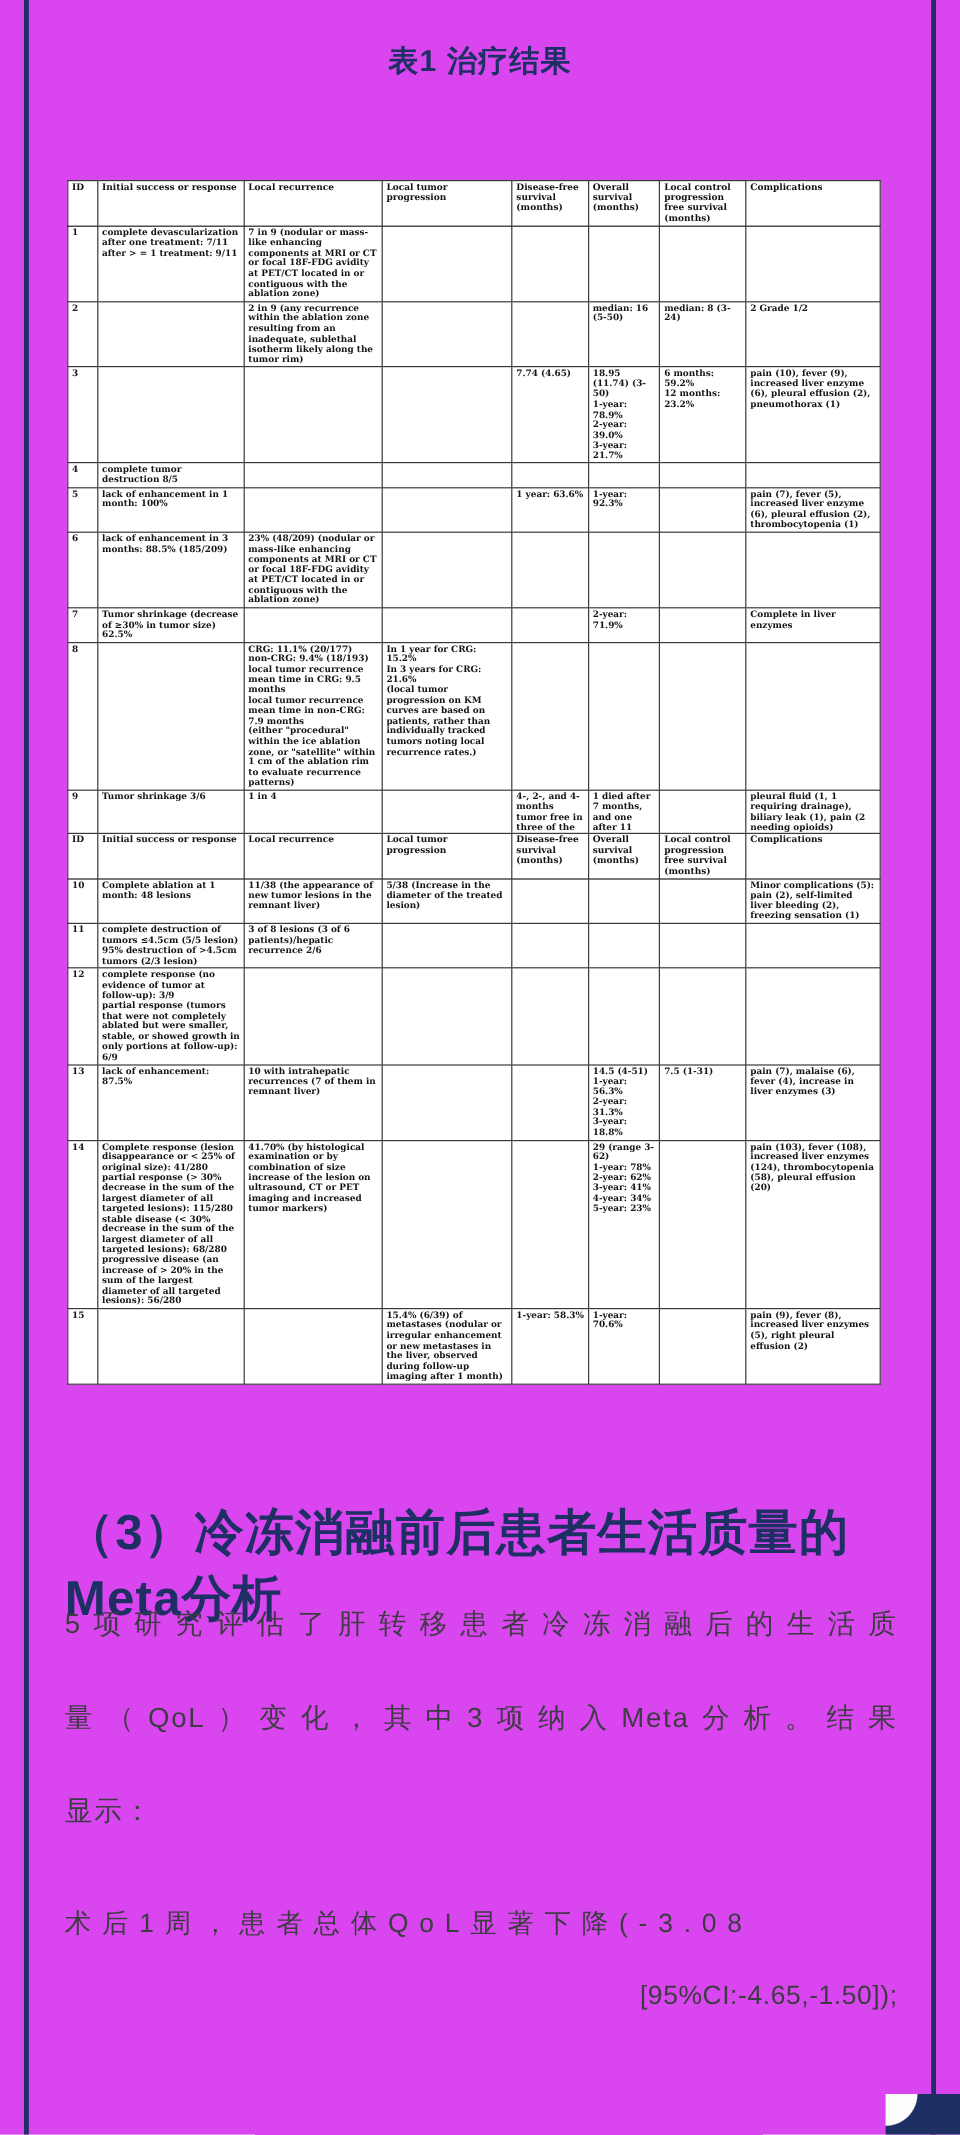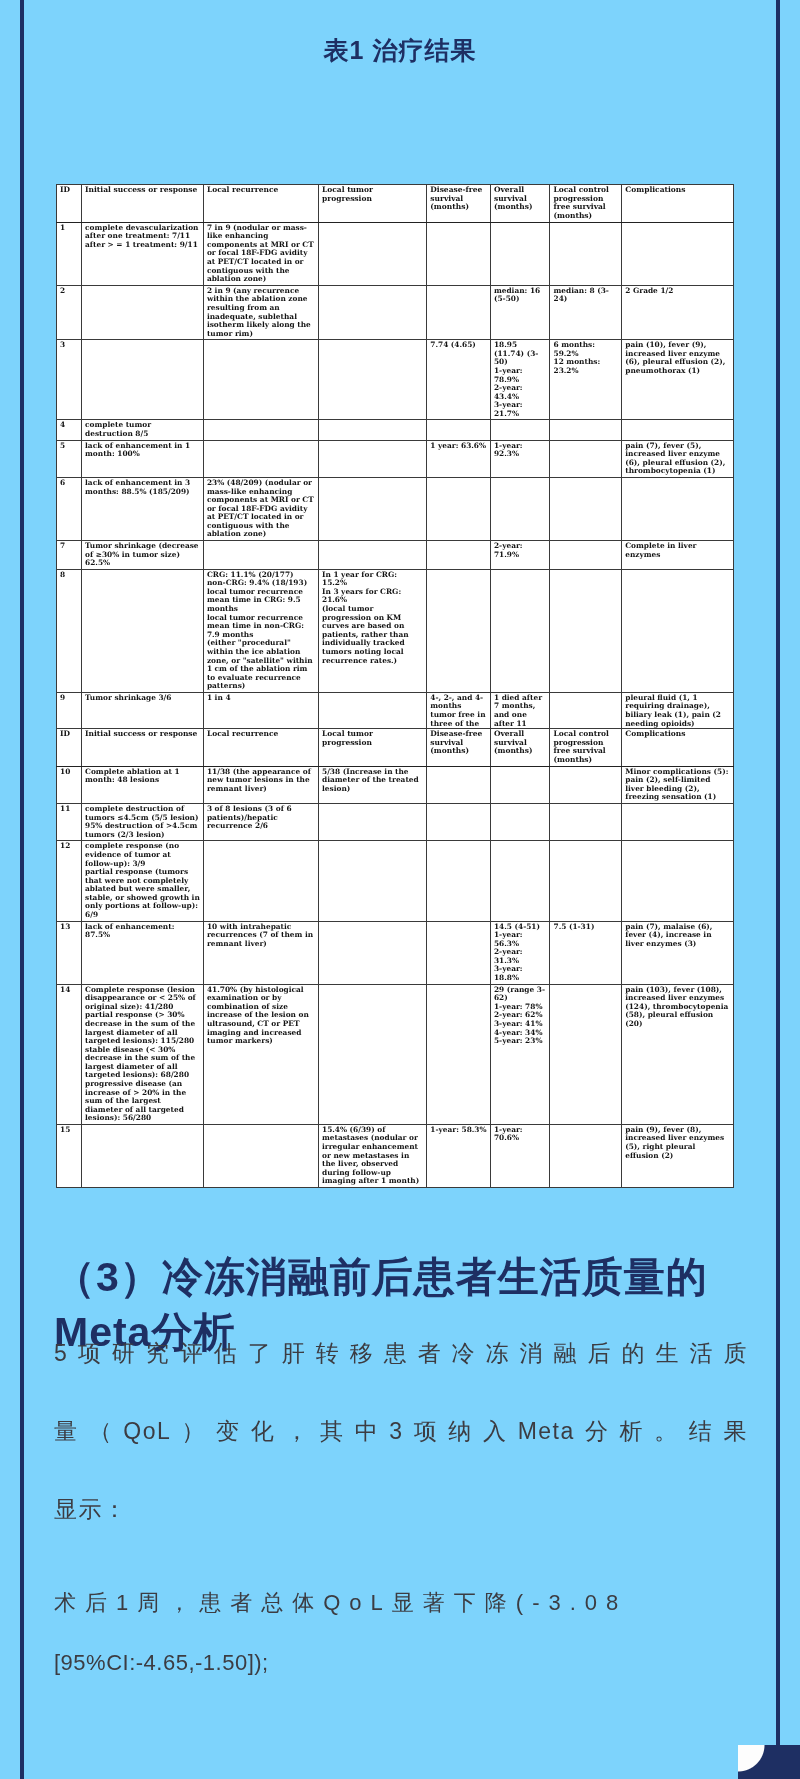--- a/index.html
+++ b/index.html
@@ -1,35 +1,35 @@
 <!DOCTYPE html>
 <html><head>
 <meta charset="utf-8">
 <style>
   html,body { margin:0; padding:0; background:#ffffff; }
   .page {
-    position:relative; width:800px; height:1779px; background:#7dd3fc;
+    position:relative; width:800px; height:1779px; background:#d946ef;
     font-family:"Liberation Sans", sans-serif; overflow:hidden;
   }
   .vline { position:absolute; top:0; bottom:0; width:4px; background:#1e2f63; }
   .vline.left  { left:20px; }
   .vline.right { left:776px; }
   .corner {
     position:absolute; right:0; bottom:0; width:62px; height:34px;
     background: radial-gradient(circle at 0% 0%, #fdfdfd 26px, #1e2f63 27px);
   }
   .page-title {
     position:absolute; top:34px; left:0; width:100%; text-align:center;
     color:#1e2f63; font-size:25px; font-weight:bold; letter-spacing:1px;
   }
   table.results {
     position:absolute; left:56px; width:678px;
     border-collapse:collapse; table-layout:fixed;
     font-family:"DejaVu Serif", serif; font-size:7.4px; line-height:1.16;
-    color:#141414; font-weight:bold; background:#fff;margin-top:34px;
+    color:#141414; font-weight:bold; background:#fff;
   }
   #table1 { top:150px; }
   #table2 { top:694px; }
   table.results th, table.results td {
     border:1px solid #3a3a3a; padding:1px 3px; vertical-align:top;
     text-align:left; white-space:pre-line; word-wrap:break-word; overflow:hidden;
   }
   table.results th { font-size:7.5px; border-bottom:1.5px solid #222; }
   .section-heading {
     position:absolute; left:54px; top:1250px; width:694px;
@@ -42,21 +42,21 @@
   .para1 .cjk-line {
     height:78px; letter-spacing:1.5px;
     text-align:justify; text-align-last:justify;
   }
   .para1 .cjk-line.last { text-align-last:left; }
   .para2 {
     position:absolute; left:54px; top:1588px; width:694px;
     color:#3c3c42; font-size:22px;
   }
   .para2 .spread { display:block; height:62px; letter-spacing:9px; white-space:nowrap; }
-  .para2 .plain  { display:block; letter-spacing:0.5px; }
+  .para2 .plain  { display:block; letter-spacing:0.5px;text-align:right; }
 </style>
 </head>
 <body>
 
 <div class="page">
 
   <div class="vline left"></div>
   <div class="vline right"></div>
   <div class="corner"></div>
 
@@ -108,21 +108,21 @@
           <td>2 Grade 1/2</td>
         </tr>
         <tr>
           <td>3</td>
           <td></td>
           <td></td>
           <td></td>
           <td>7.74 (4.65)</td>
           <td>18.95 (11.74) (3-50)
 1-year: 78.9%
-2-year: 43.4%
+2-year: 39.0%
 3-year: 21.7%</td>
           <td>6 months: 59.2%
 12 months: 23.2%</td>
           <td>pain (10), fever (9), increased liver enzyme (6), pleural effusion (2), pneumothorax (1)</td>
         </tr>
         <tr>
           <td>4</td>
           <td>complete tumor destruction 8/5</td>
           <td></td>
           <td></td>

